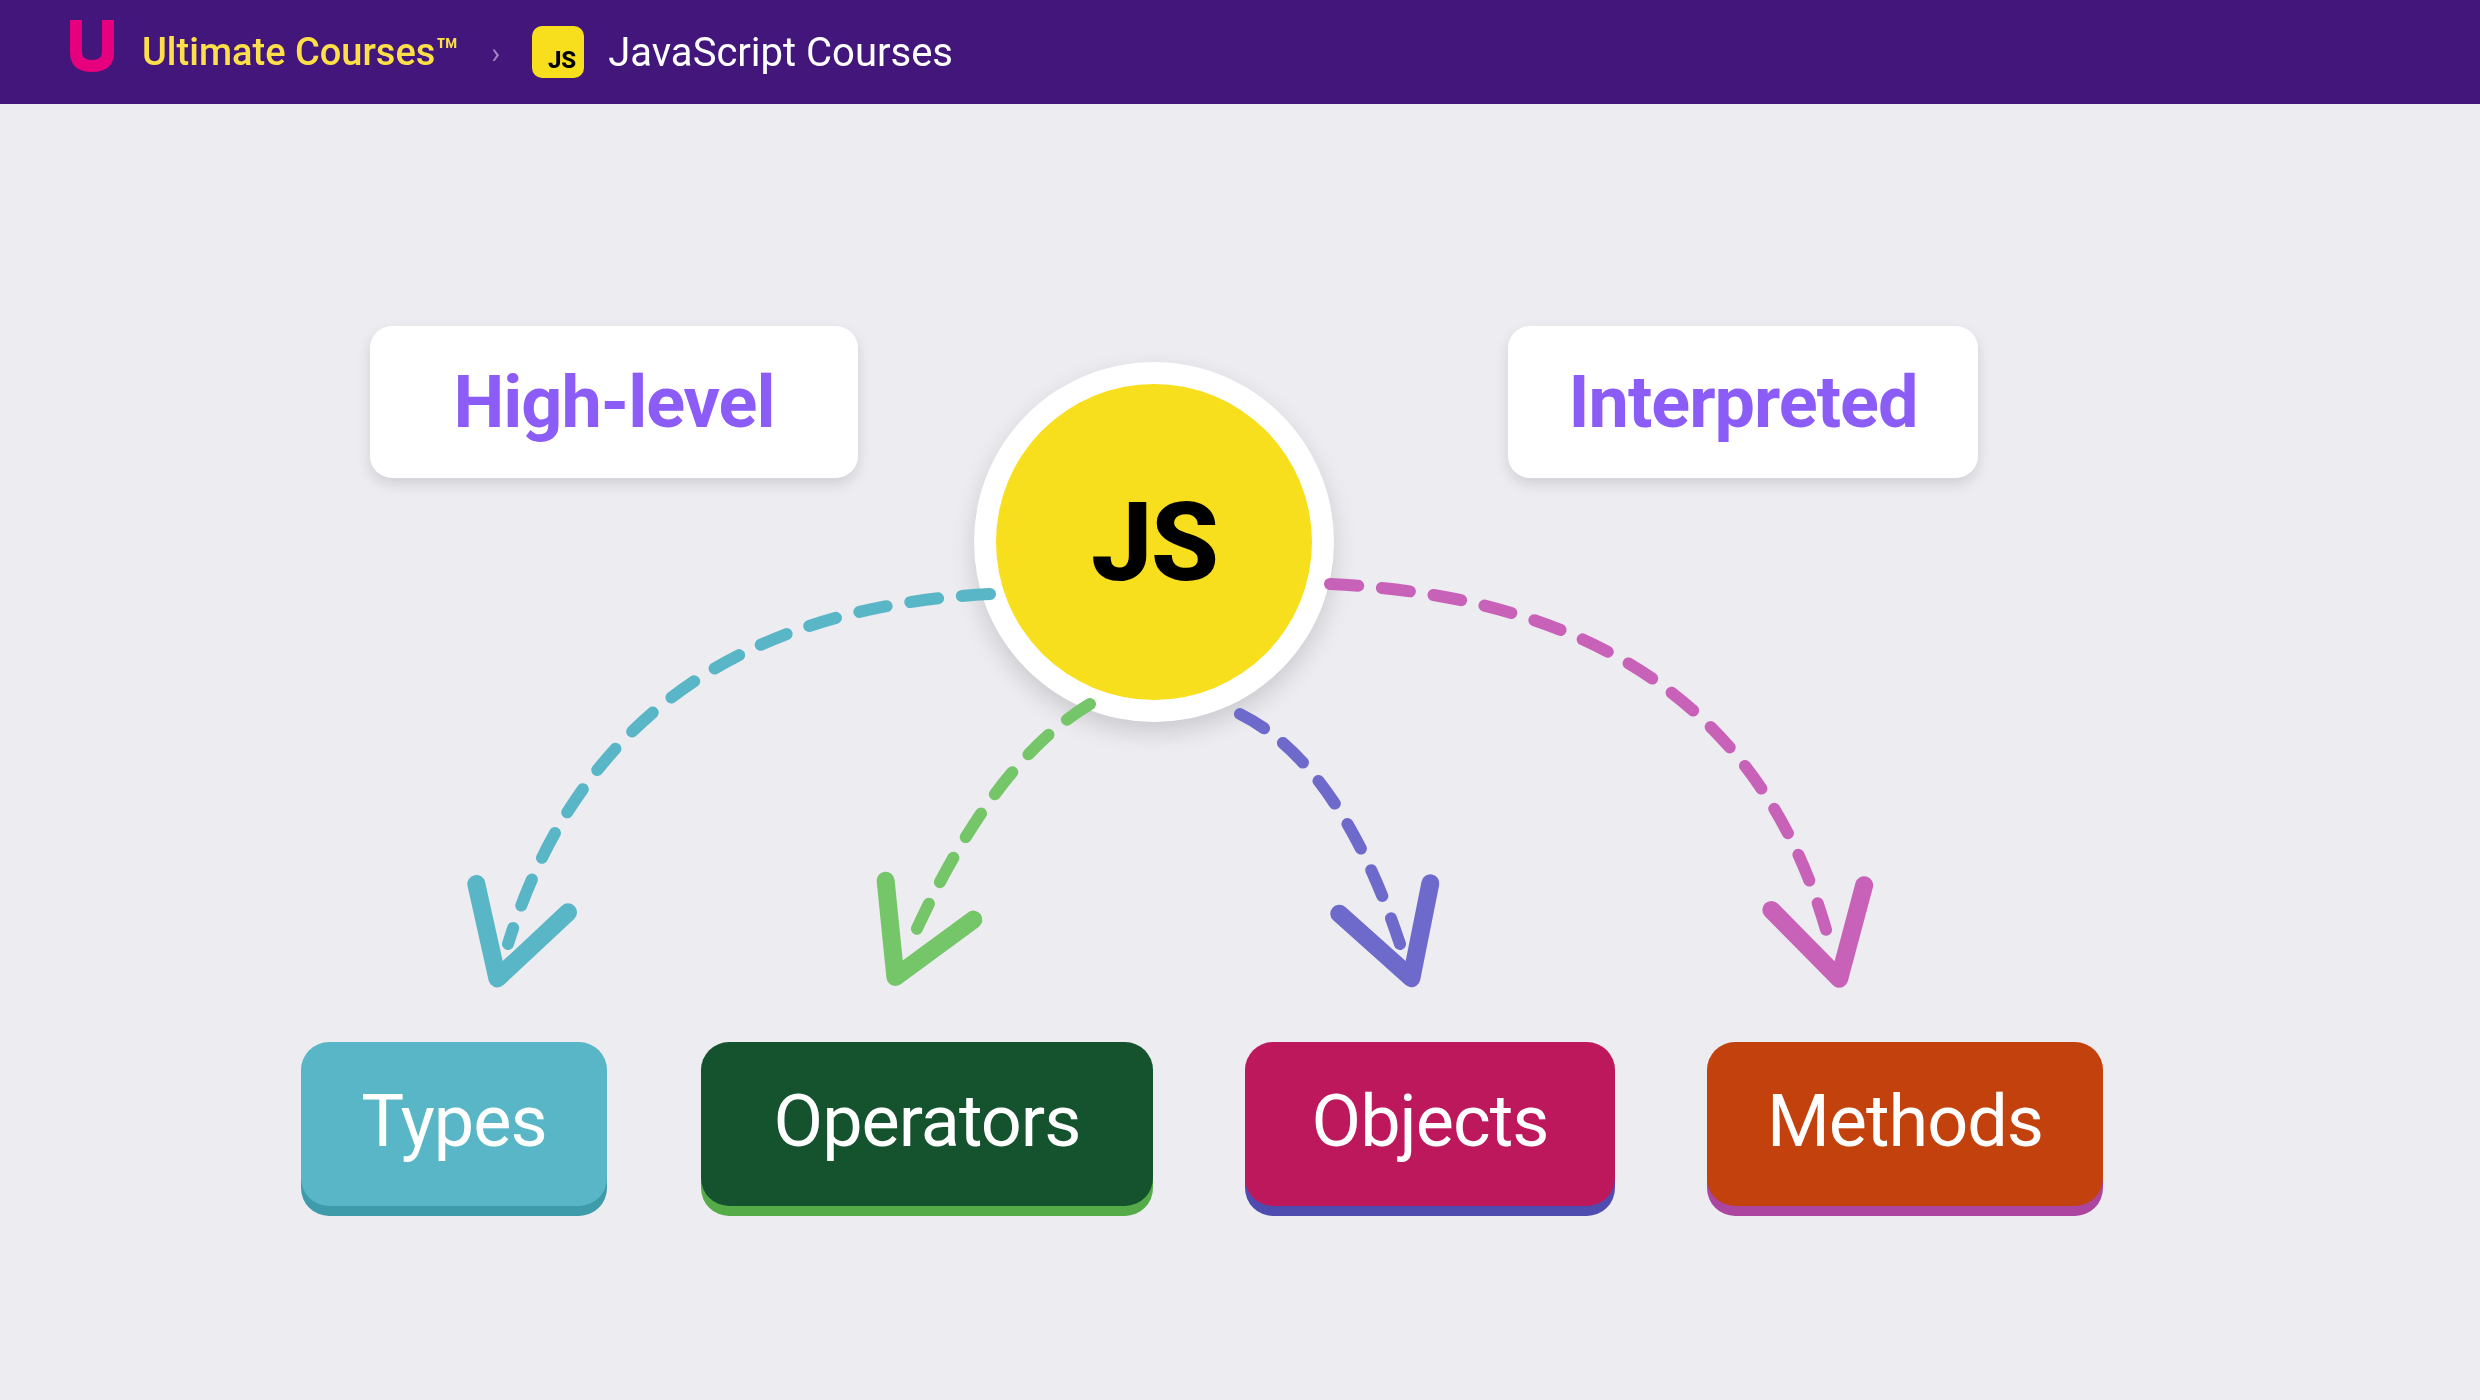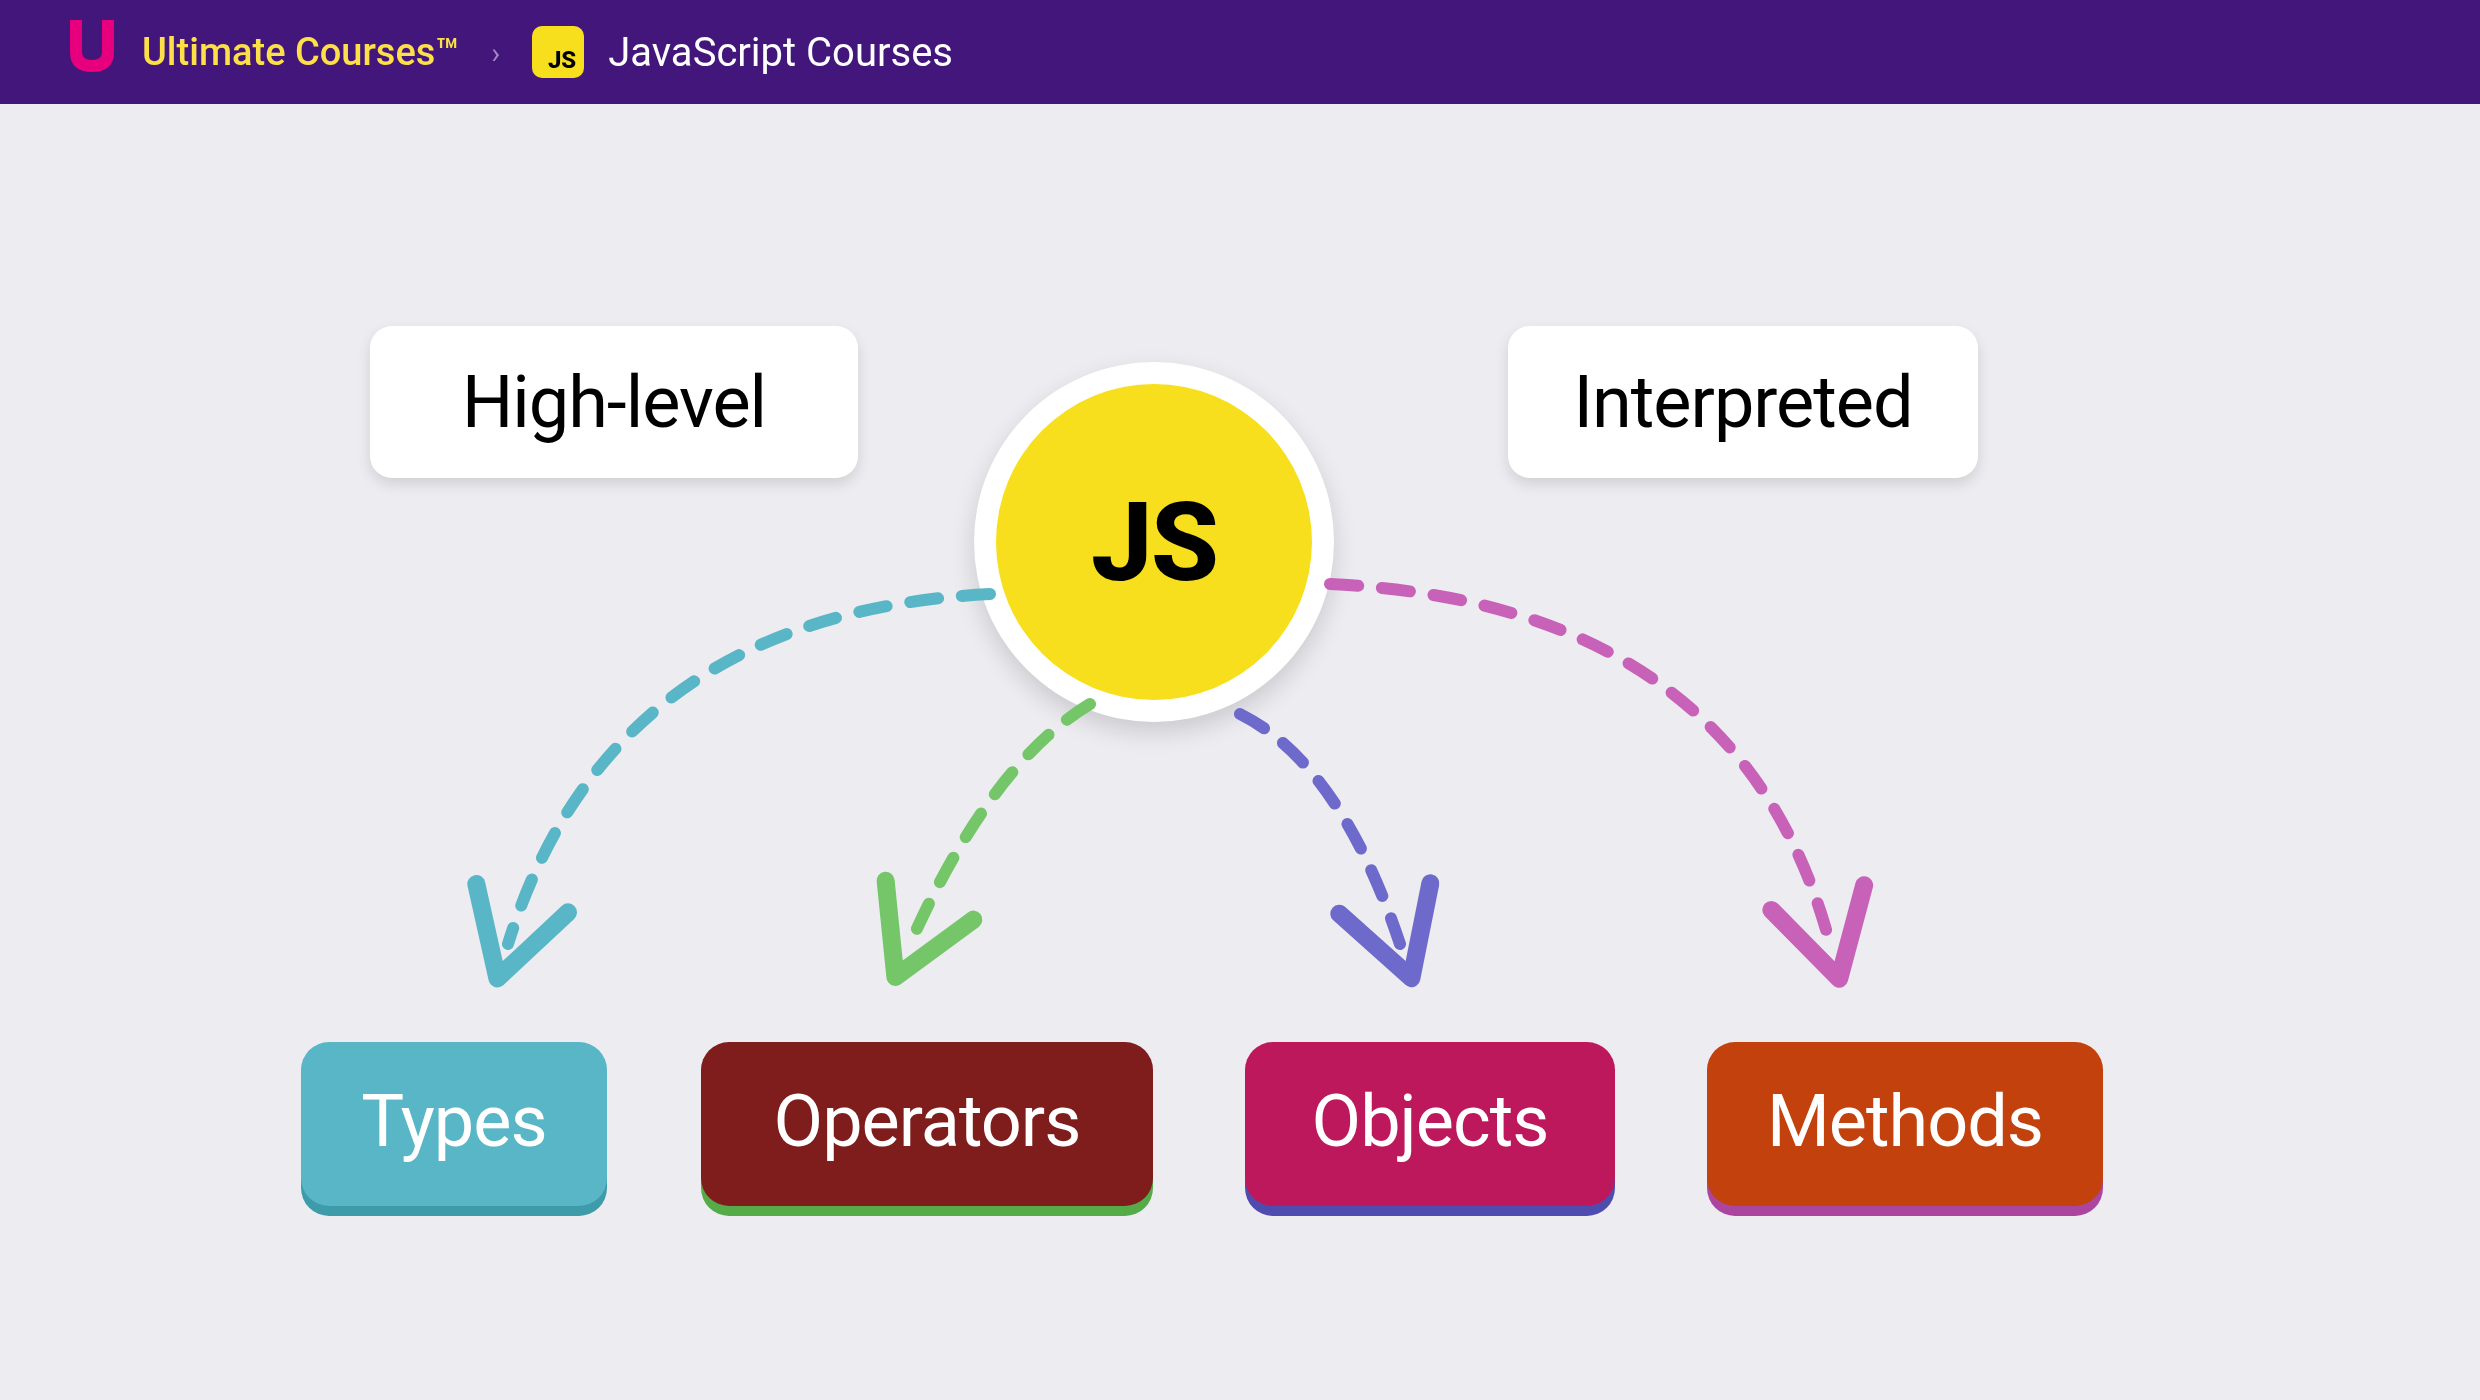--- a/index.html
+++ b/index.html
@@ -98,23 +98,23 @@
       width: 488px;
     }
 
     .char-card-right {
       left: 1508px;
       top: 222px;
       width: 470px;
     }
 
     .char-text {
-      color: #000000;
+      color: #8b5cf6;
       font-size: 72px;
-      font-weight: 400;
+      font-weight: 700;
       letter-spacing: -1px;
     }
 
     
     .js-circle-outer {
       position: absolute;
       left: 974px;
       top: 258px;
       width: 360px;
       height: 360px;
@@ -166,21 +166,21 @@
     .cat-types {
       left: 255px;
       width: 306px;
       background: #59b6c7;
       box-shadow: 0 10px 0 #3e9baa;
     }
 
     .cat-operators {
       left: 655px;
       width: 452px;
-      background: #7f1d1d;
+      background: #14532d;
       box-shadow: 0 10px 0 #56ab49;
     }
 
     .cat-objects {
       left: 1199px;
       width: 370px;
       background: #be185d;
       box-shadow: 0 10px 0 #4f4cb0;
     }
 

